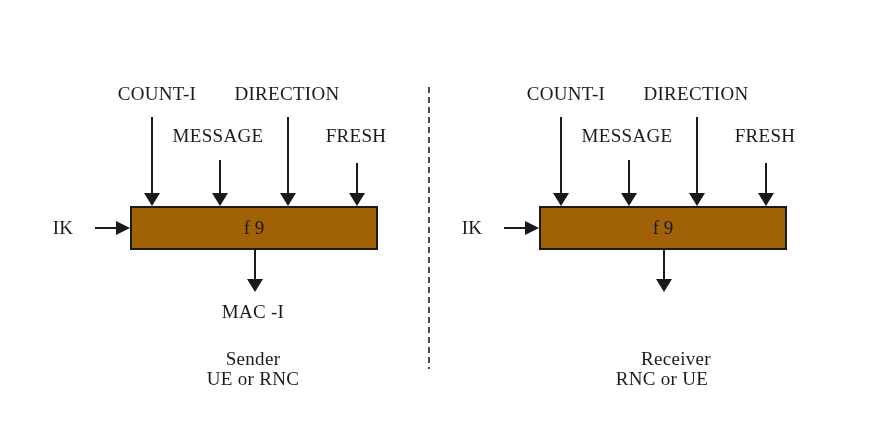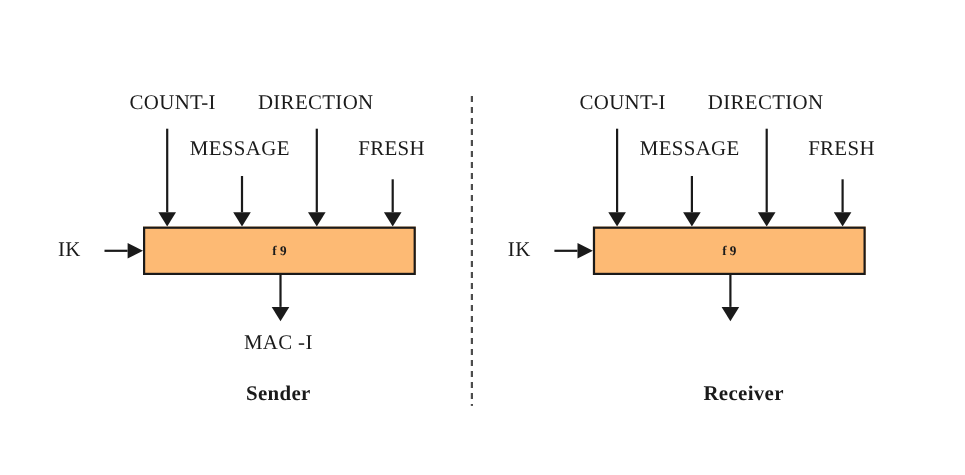--- a/index.html
+++ b/index.html
@@ -15,21 +15,21 @@
   }
   .diagram { position: absolute; top: 0; width: 400px; height: 432px; }
   .lbl {
     position: absolute;
     transform: translateX(-50%);
     font-size: 19px;
     line-height: 20px;
     white-space: nowrap;
     letter-spacing: 0.3px;
   }
-  .bold { font-weight: bold; }
+  .bold { font-weight: normal; }
   .varrow { position: absolute; width: 2px; background: #1a1a1a; }
   .varrow::after {
     content: "";
     position: absolute;
     top: 100%;
     left: -7px;
     width: 0; height: 0;
     border-left: 8px solid transparent;
     border-right: 8px solid transparent;
     border-top: 13px solid #1a1a1a;
@@ -42,26 +42,25 @@
     top: -6px;
     width: 0; height: 0;
     border-top: 7px solid transparent;
     border-bottom: 7px solid transparent;
     border-left: 14px solid #1a1a1a;
   }
   .fbox {
     position: absolute;
     box-sizing: border-box;
     border: 2px solid #1a1a1a;
-    background: #fdba74;
+    background: #a16207;
     display: flex;
     align-items: center;
     justify-content: center;
-    font-size: 12px;
-    font-weight: bold;
+    font-size: 19px;
   }
   .divider {
     position: absolute;
     width: 2px;
     background: repeating-linear-gradient(
       to bottom,
       #4d4d4d 0px, #4d4d4d 6px,
       transparent 6px, transparent 10px
     );
   }
@@ -86,20 +85,21 @@
     <div class="harrow" style="left:95px; top:212px; width:21px;"></div>
 
     <div class="fbox" style="left:130px; top:191px; width:248px; height:44px;">
       <span>f 9</span>
     </div>
 
     <div class="varrow" style="left:254px; top:235px; height:29px;"></div>
     <div class="lbl" style="left:253px; top:287px;text-align:center;">MAC -I</div>
 
     <div class="lbl bold" style="left:253px; top:334px;">Sender</div>
+    <div class="lbl bold" style="left:253px; top:354px;">UE or RNC</div>
   </div>
 
   <div class="divider" style="left:428px; top:72px; height:282px;"></div>
 
   <div class="diagram" style="left:409px;">
     <div class="lbl" style="left:157px; top:69px;">COUNT-I</div>
     <div class="lbl" style="left:287px; top:69px;">DIRECTION</div>
     <div class="lbl" style="left:218px; top:111px;">MESSAGE</div>
     <div class="lbl" style="left:356px; top:111px;">FRESH</div>
 
@@ -111,15 +111,16 @@
     <div class="lbl" style="left:63px; top:203px;">IK</div>
     <div class="harrow" style="left:95px; top:212px; width:21px;"></div>
 
     <div class="fbox" style="left:130px; top:191px; width:248px; height:44px;">
       <span>f 9</span>
     </div>
 
     <div class="varrow" style="left:254px; top:235px; height:29px;"></div>
 
     <div class="lbl bold" style="left:267px; top:334px;">Receiver</div>
+    <div class="lbl bold" style="left:253px; top:354px;">RNC or UE</div>
   </div>
 
 </div>
 
 </body></html>

